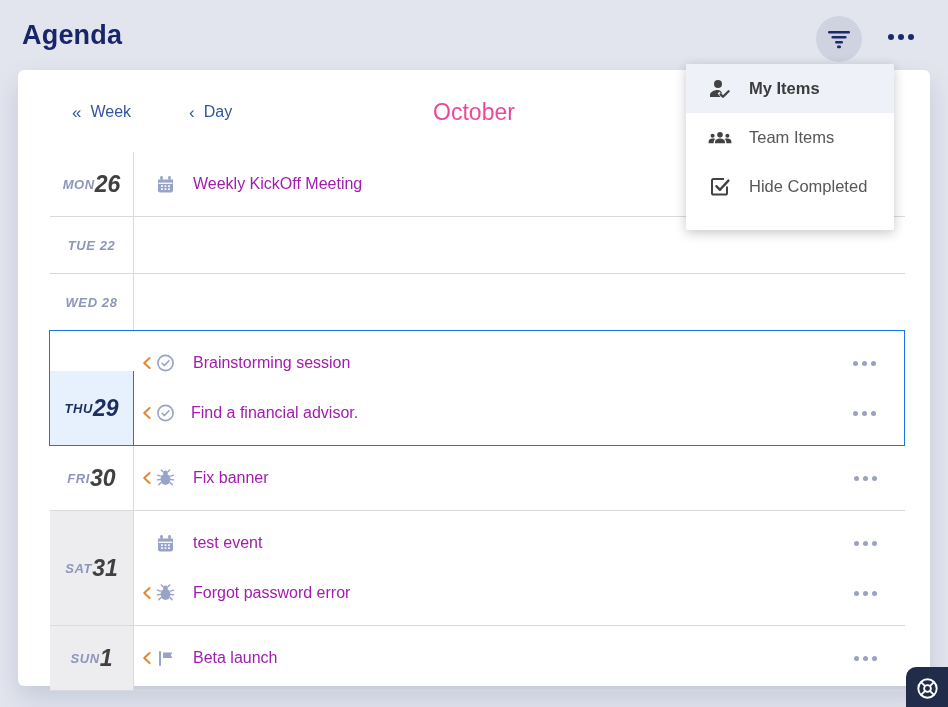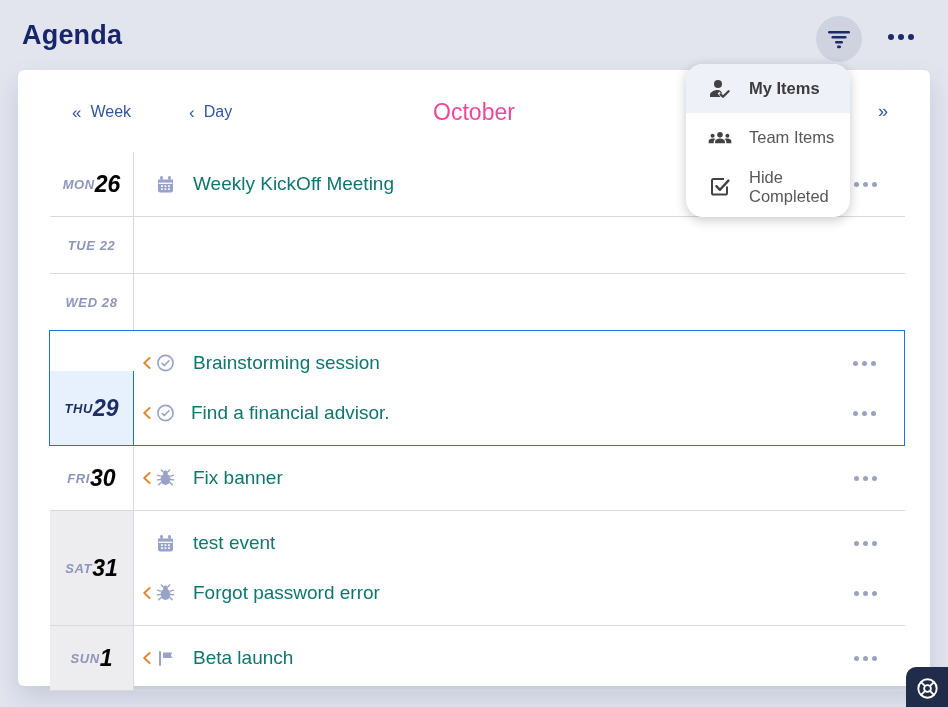--- a/index.html
+++ b/index.html
@@ -32,35 +32,35 @@
   
   .table{margin:16px 25px 0 32px;}
   .day-row{display:flex;border-bottom:1px solid #d9dade;}
   .day-row.before-selected{border-bottom:none;}
   .day-row.selected{border:1px solid #1a73e8;margin-left:-1px;}
   .day-cell{width:83px;flex:none;display:flex;align-items:center;
     justify-content:center;border-right:1px solid #d9dade;font-style:italic;}
   .day-row.selected .day-cell{background:#e7f1fd;border-right-color:#1a73e8;margin-top:40px;}
   .day-row.weekend .day-cell{background:#ededf0;}
   .day-name{font-size:13px;font-weight:bold;color:#8d96ba;letter-spacing:.6px;}
-  .day-date{font-size:23px;font-weight:bold;color:#000000;line-height:1.15;}
+  .day-date{font-size:23px;font-weight:bold;color:#404040;line-height:1.15;}
   .day-row.selected .day-name,.day-row.selected .day-date{color:#1d2e63;}
   .row-items{flex:1;display:flex;flex-direction:column;justify-content:center;
     padding:7px 0;min-height:42px;}
   .item{height:50px;display:flex;align-items:center;padding-left:7px;}
   .chev{width:15px;flex:none;display:flex;align-items:center;}
   .chev.hidden{visibility:hidden;}
   .item-icn{width:19px;flex:none;display:flex;align-items:center;justify-content:center;}
-  .item-title{font-size:19px;color:#0f766e;margin-left:18px;white-space:nowrap;}
+  .item-title{font-size:16px;color:#a21caf;margin-left:18px;white-space:nowrap;}
   .item.indent .item-title{margin-left:16px;}
   .item-more{margin-left:auto;margin-right:28px;display:flex;gap:4px;cursor:pointer;}
   .item-more i{width:5px;height:5px;border-radius:50%;background:#9aa2bf;}
   
-  .dropdown{position:absolute;left:686px;top:64px;width:164px;background:#fff;border-radius:17px;
-    box-shadow:0 3px 12px rgba(0,0,0,.22);overflow:hidden;z-index:20;padding-bottom:6px;}
+  .dropdown{position:absolute;left:686px;top:64px;width:208px;background:#fff;border-radius:2px;
+    box-shadow:0 3px 12px rgba(0,0,0,.22);overflow:hidden;z-index:20;padding-bottom:19px;}
   .menu-item{height:49px;display:flex;align-items:center;padding-left:22px;gap:17px;
     font-size:16.5px;color:#575757;cursor:pointer;}
   .menu-item.active{background:#eef1f8;font-weight:bold;color:#3c3c3c;}
   .menu-icn{width:24px;display:flex;align-items:center;justify-content:center;}
   
   .help-btn{position:absolute;right:-10px;bottom:-10px;width:52px;height:50px;background:#202c49;
     border-radius:10px;z-index:30;cursor:pointer;}
   .help-btn .icn{position:absolute;left:9px;top:9px;}
   .icn{display:inline-flex;}
 </style>

